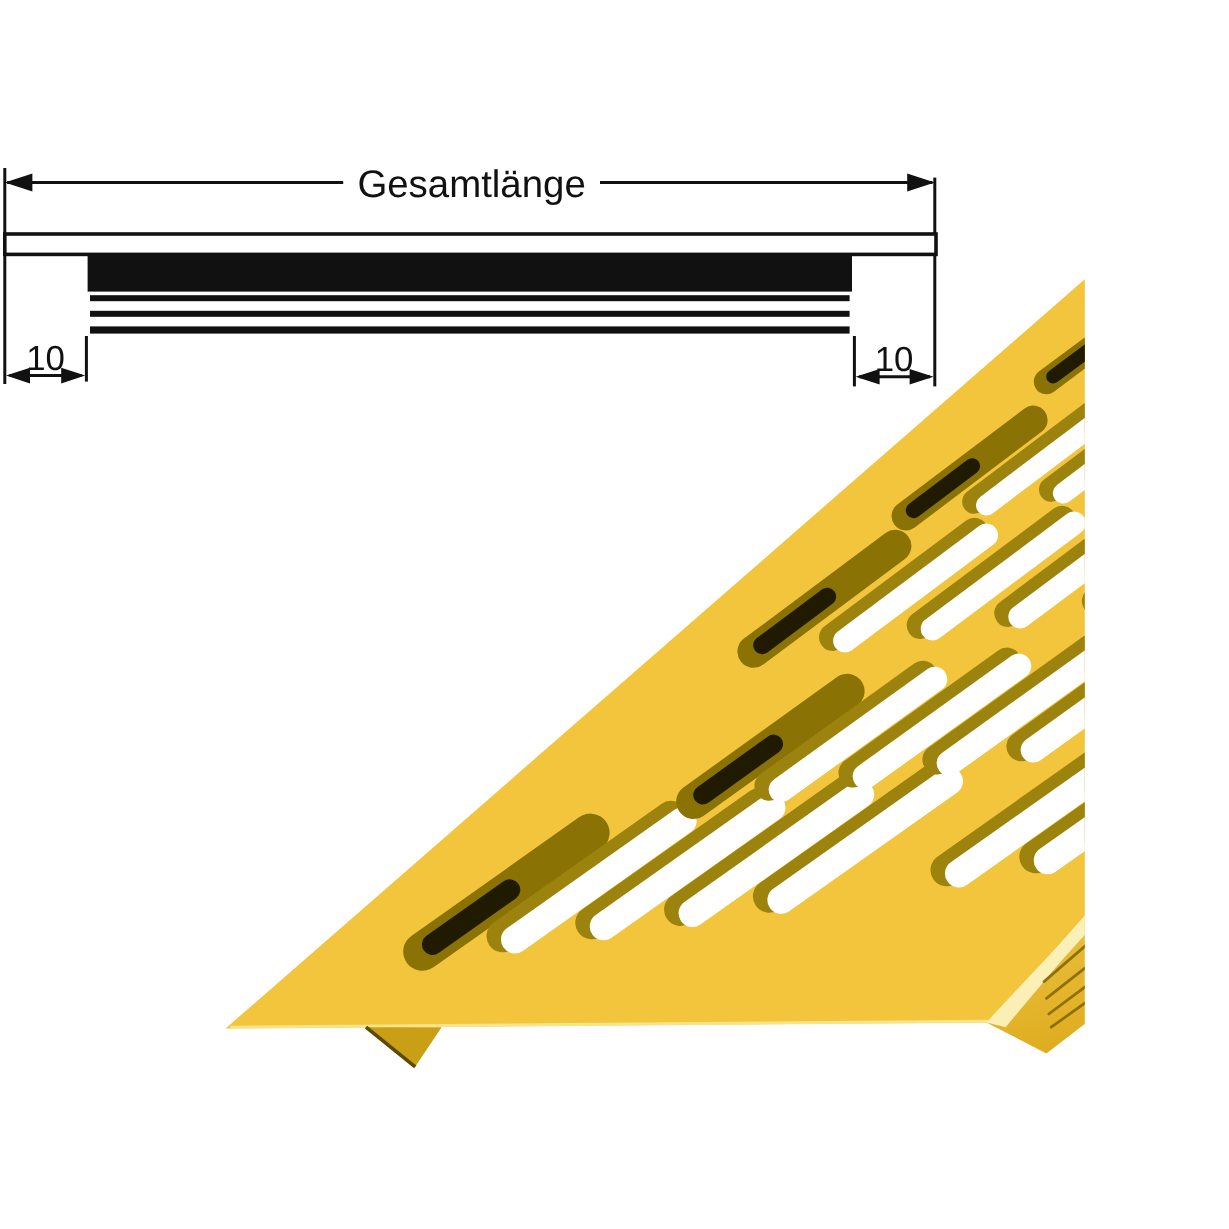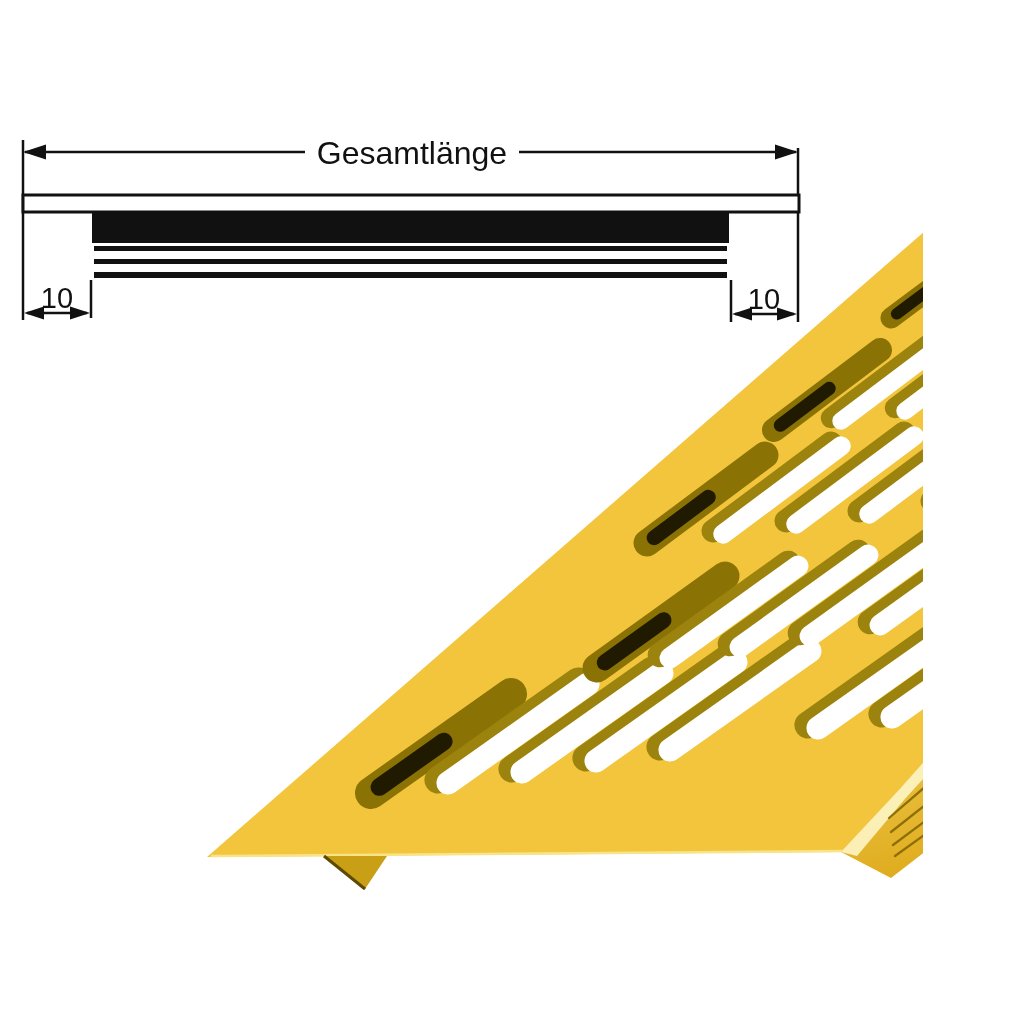--- a/index.html
+++ b/index.html
@@ -1,17 +1,17 @@
 <!DOCTYPE html>
 <html><head>
 <meta charset="utf-8">
 <style>
   html,body{margin:0;padding:0;background:#ffffff;}
   .stage{position:relative;width:904px;height:1024px;background:#ffffff;overflow:hidden;
-         font-family:"Liberation Sans", sans-serif;margin-left:19px;}
+         font-family:"Liberation Sans", sans-serif;}
   svg text{font-family:"Liberation Sans", sans-serif;fill:#111111;}
   .dim-label{font-size:32px;}
   .dim-small{font-size:29px;}
 </style>
 </head>
 <body>
 
 <div class="stage">
   <svg width="1024" height="1024" viewBox="0 0 1024 1024" xmlns="http://www.w3.org/2000/svg">
 

